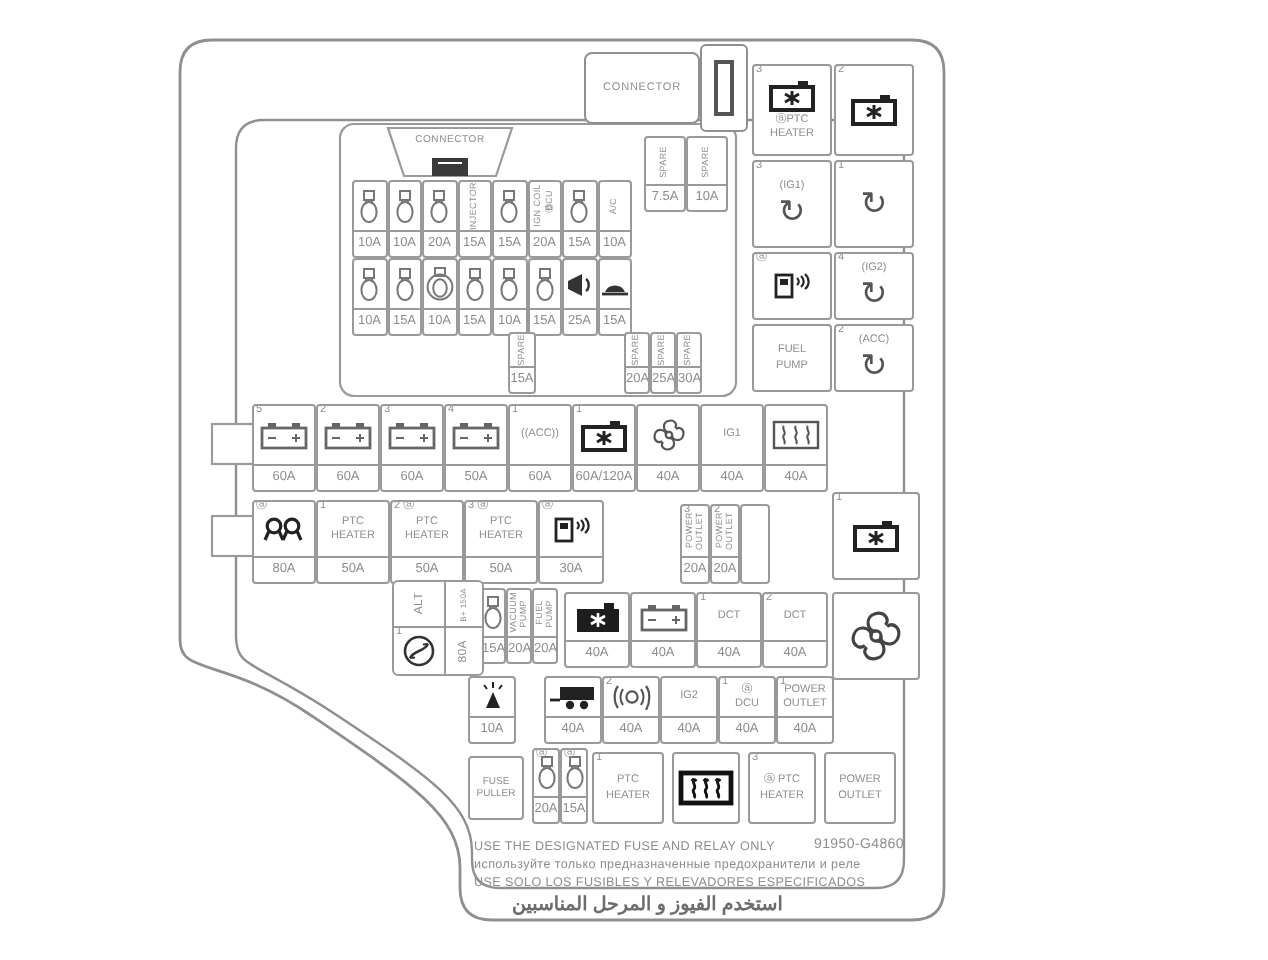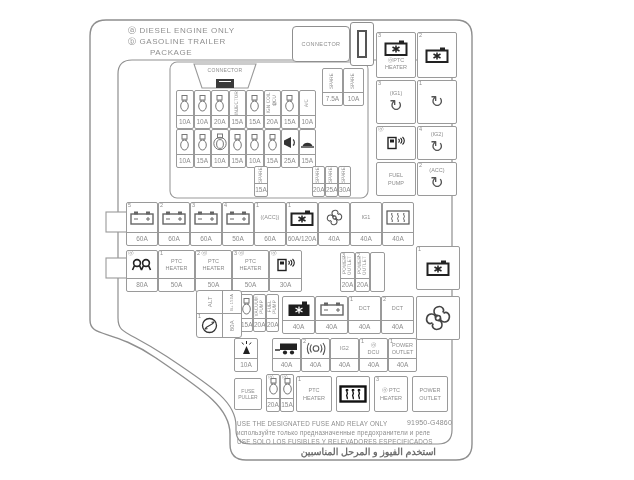--- a/index.html
+++ b/index.html
@@ -45,21 +45,21 @@
   
   .fpuller{position:absolute;left:234px;top:378px;width:28px;height:32px;border:1px solid #9a9a9a;
            border-radius:2px;background:#fff;box-sizing:border-box;display:flex;flex-direction:column;
            align-items:center;justify-content:center;font-size:5px;color:#8d8d8d;line-height:1.2;}
   
   .ft{position:absolute;color:#8d8d8d;font-size:6.3px;letter-spacing:0.2px;white-space:nowrap;}
   .ft.en{left:237px;top:420px;}
   .ft.part{left:398px;top:419px;width:54px;text-align:right;font-size:7px;}
   .ft.ru{left:237px;top:429px;}
   .ft.es{left:237px;top:438px;}
-  .ft.ar{left:256px;top:446px;width:180px;text-align:right;font-weight:bold;font-size:9.5px;
+  .ft.ar{left:256px;top:446px;width:180px;text-align:left;font-weight:bold;font-size:9.5px;
          color:#6d6d6d;direction:rtl;}
   .watermark{position:absolute;left:543px;top:449px;font-size:13px;color:#787878;letter-spacing:1px;}
 </style>
 </head>
 <body>
 
 <div class="stage">
 
   <svg class="outline-layer" width="634" height="480" viewBox="0 0 634 480">
 
@@ -72,25 +72,20 @@
     <rect x="170" y="62" width="198" height="136" rx="7" fill="none" stroke="#9a9a9a" stroke-width="1.1"></rect>
 
     <path d="M194 64 L256 64 L248 88 L202 88 Z" fill="#fff" stroke="#9a9a9a" stroke-width="1.1"></path>
     <rect x="216" y="79" width="18" height="9" fill="#3a3a3a"></rect>
     <path d="M219 81.5h12" stroke="#fff" stroke-width="1"></path>
 
     <rect x="106" y="212" width="22" height="20" fill="#fff" stroke="#9a9a9a" stroke-width="1.1"></rect>
     <rect x="106" y="258" width="22" height="20" fill="#fff" stroke="#9a9a9a" stroke-width="1.1"></rect>
   </svg>
 
-  <div class="notes">
-    <div>ⓐ DIESEL ENGINE ONLY</div>
-    <div>ⓑ GASOLINE TRAILER</div>
-    <div class="indent">PACKAGE</div>
-  </div>
 
   <div class="conn-top">
     <span>CONNECTOR</span>
   </div>
   <div class="conn-clip">
     <div class="clip-inner"></div>
   </div>
   <div class="conn-inner-label">CONNECTOR</div>
 
   <div id="cells">

